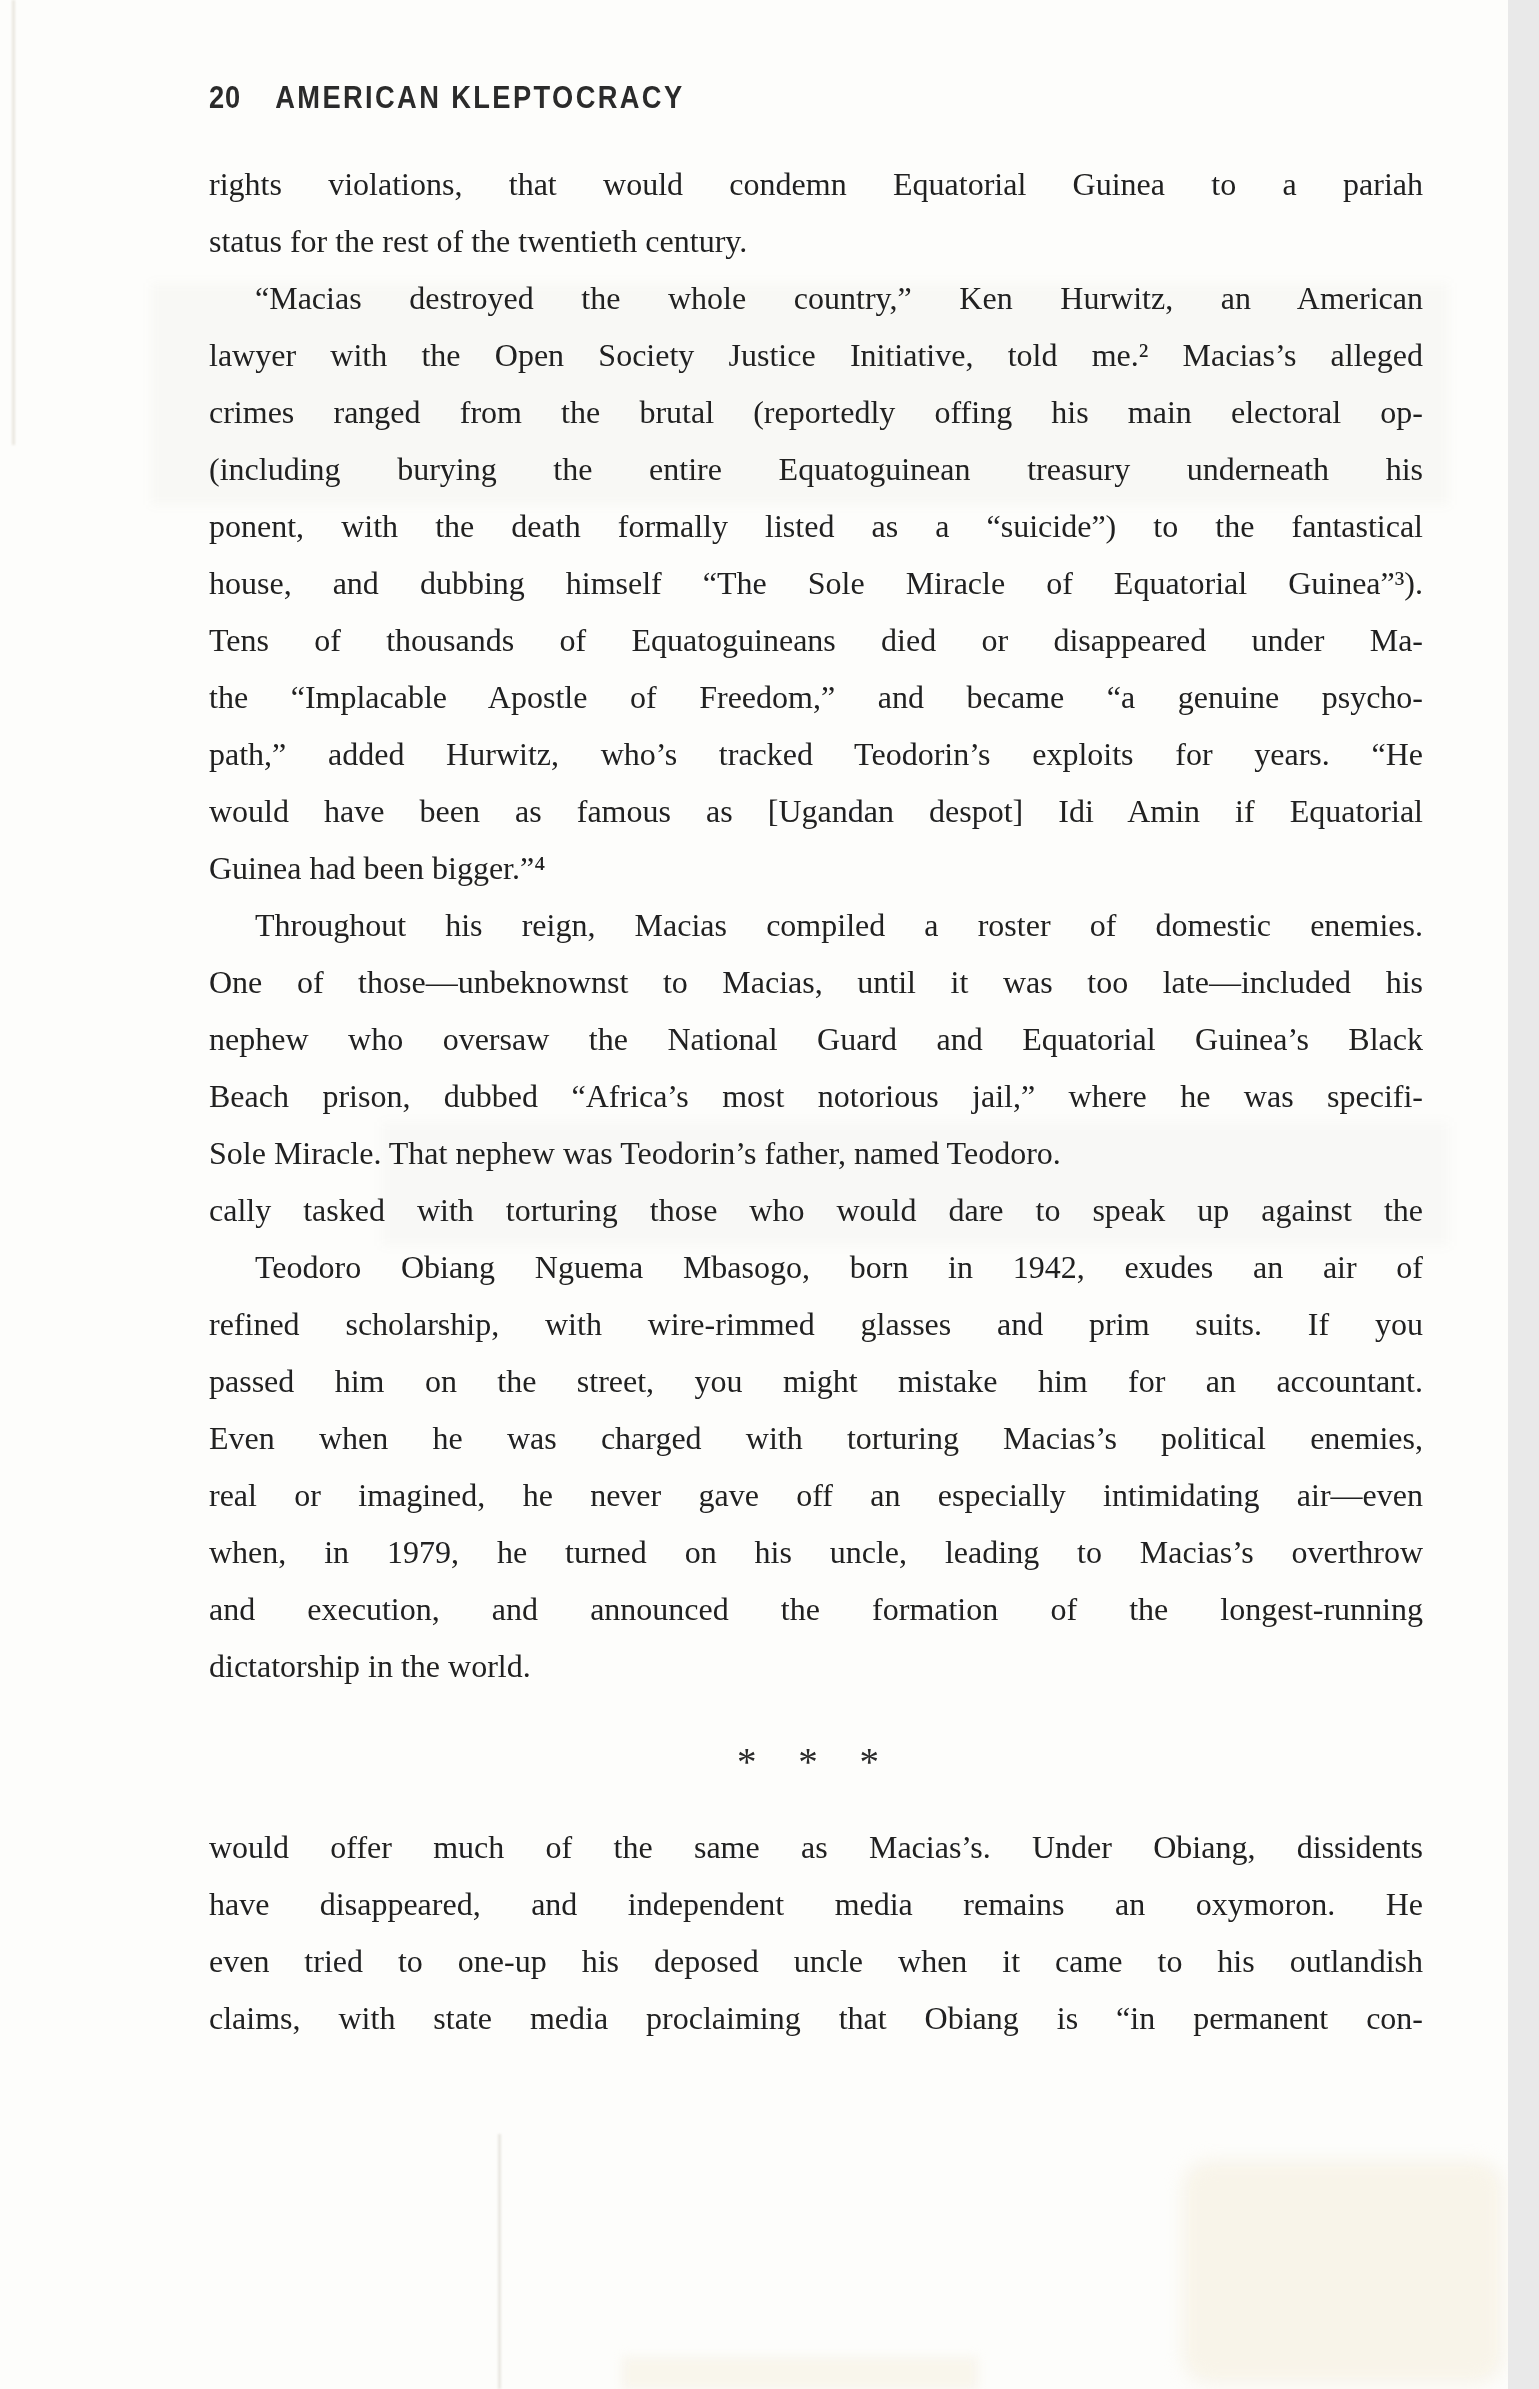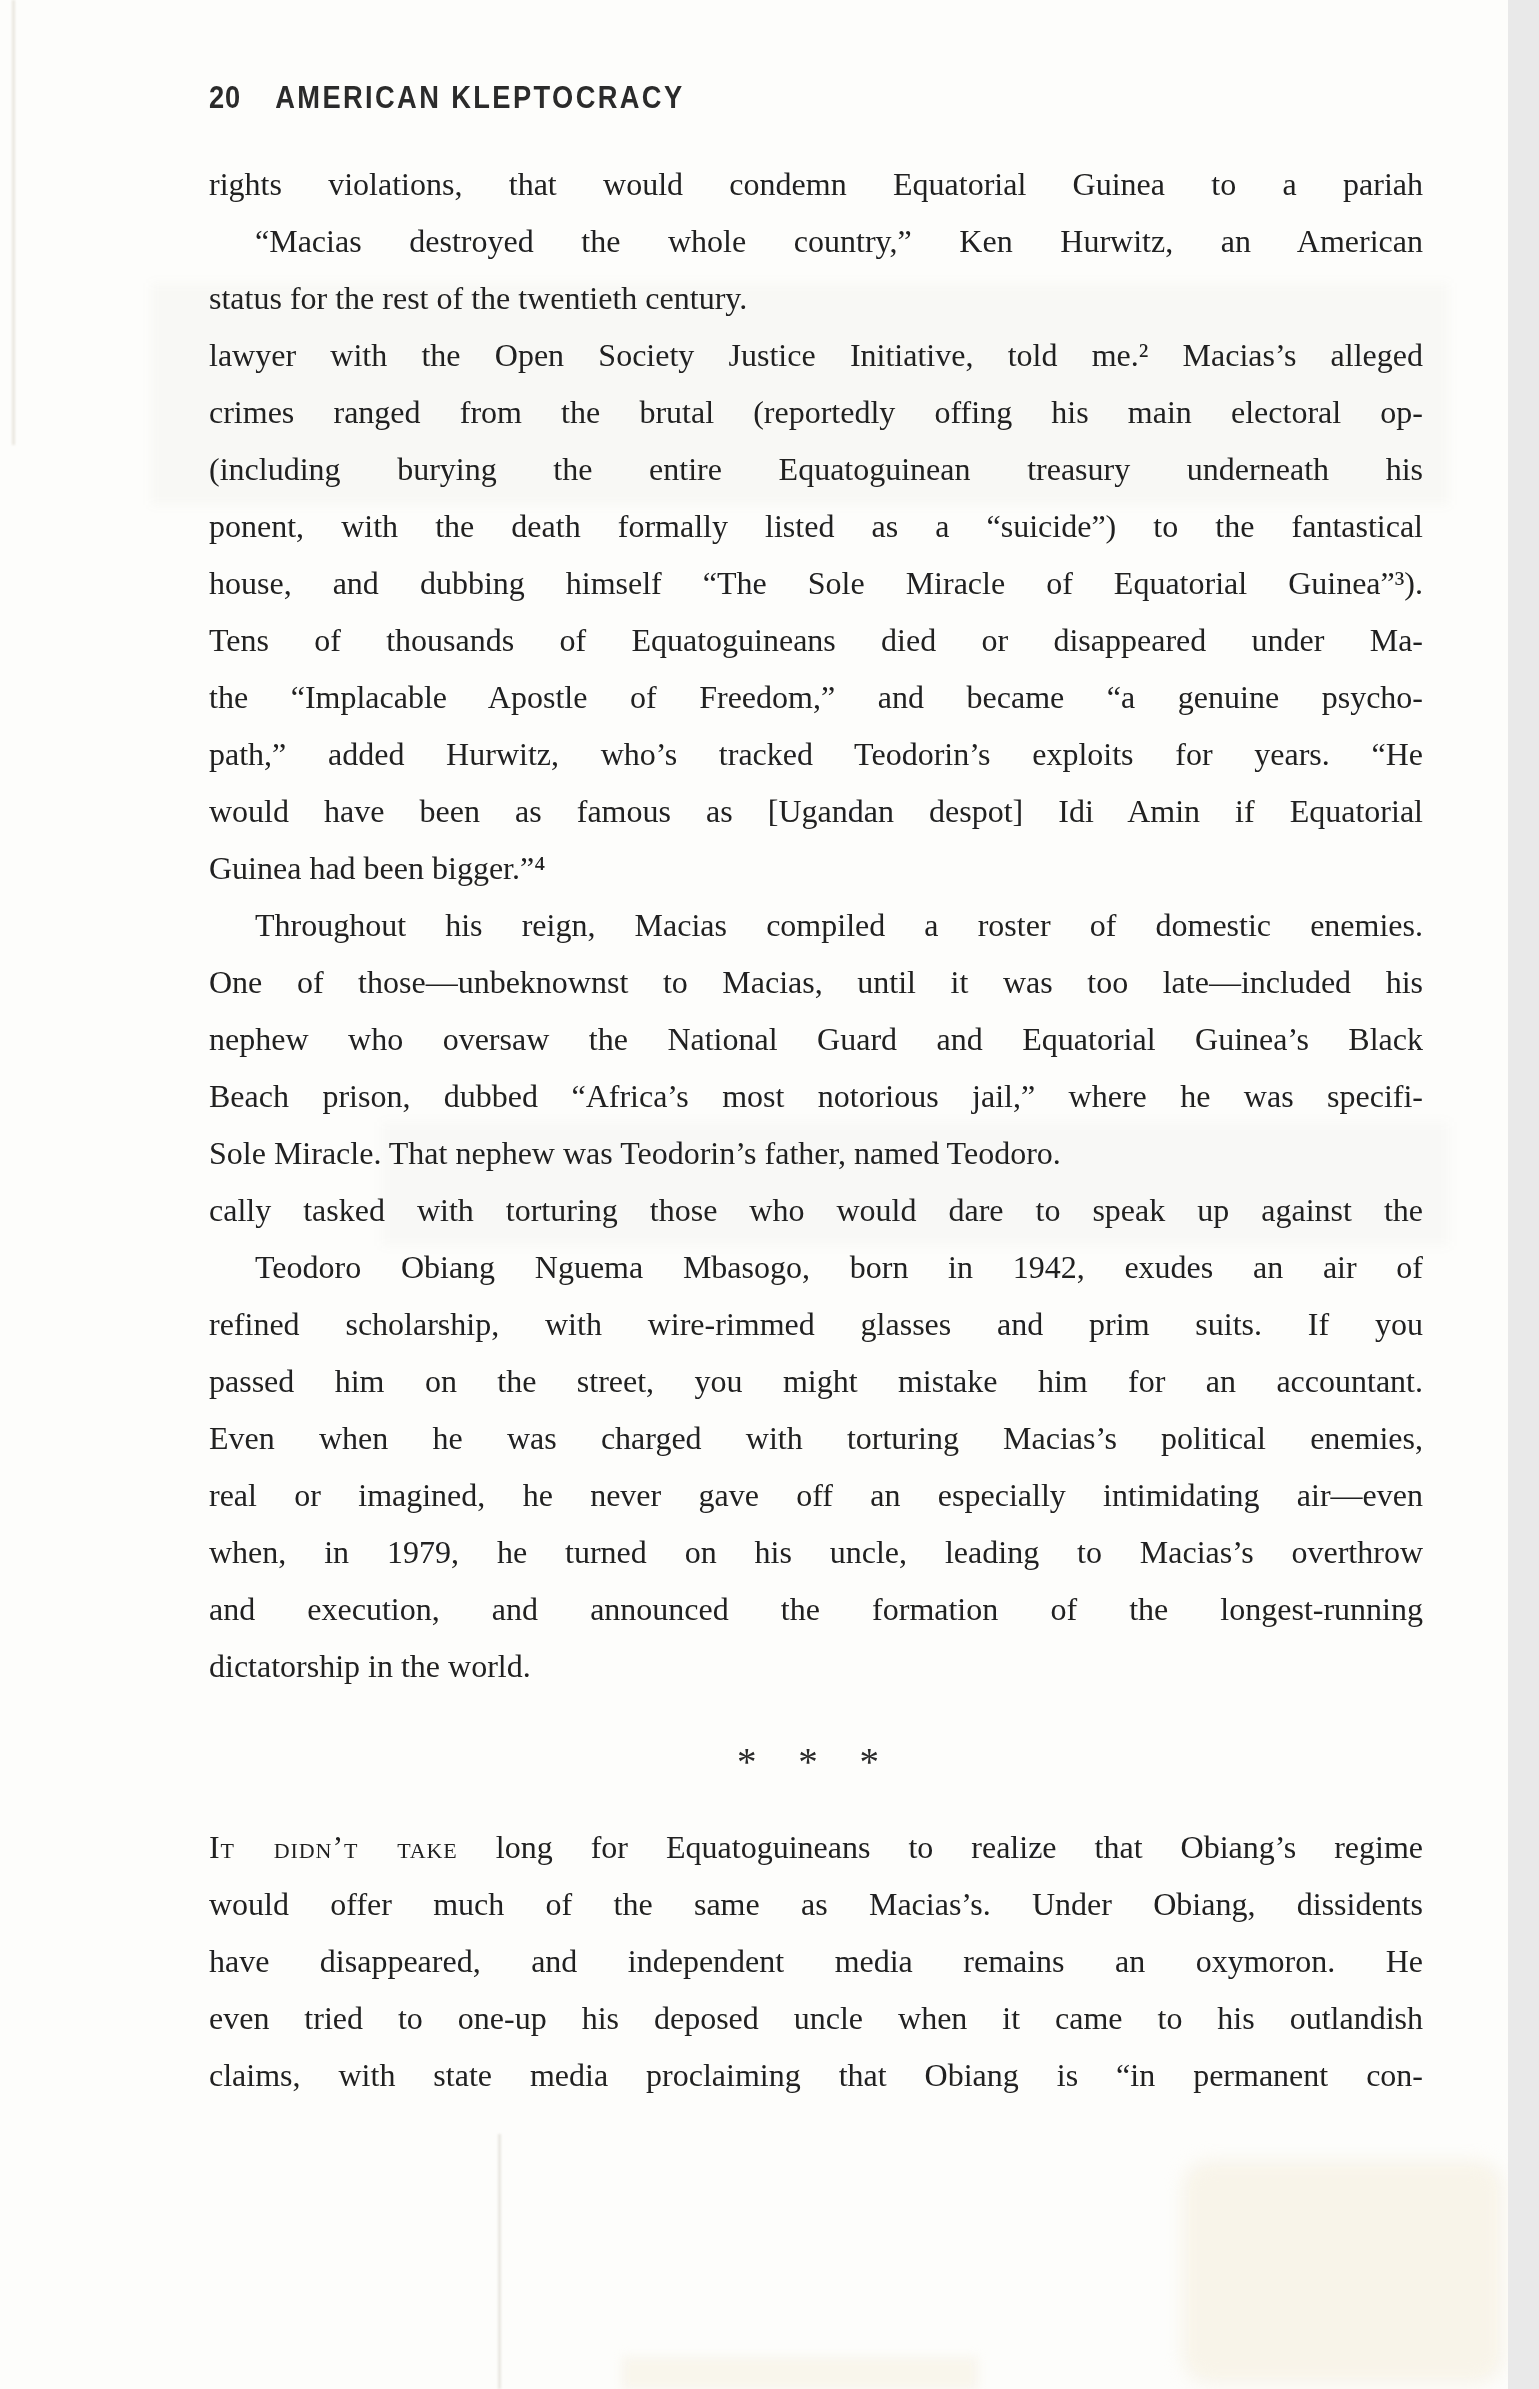--- a/index.html
+++ b/index.html
@@ -94,22 +94,22 @@
   <div class="art-scratch"></div>
   <div class="art-smudge-br"></div>
   <div class="art-smudge-b"></div>
 
   <div class="header">
     <span class="pagenum">20</span><span class="booktitle">AMERICAN KLEPTOCRACY</span>
   </div>
 
   <div class="body">
       <div class="line">rights violations, that would condemn Equatorial Guinea to a pariah</div>
+      <div class="line last">status for the rest of the twentieth century.</div>
       <div class="line indent">“Macias destroyed the whole country,” Ken Hurwitz, an American</div>
-      <div class="line last">status for the rest of the twentieth century.</div>
       <div class="line">lawyer with the Open Society Justice Initiative, told me.² Macias’s alleged</div>
       <div class="line">crimes ranged from the brutal (reportedly offing his main electoral op-</div>
       <div class="line">(including burying the entire Equatoguinean treasury underneath his</div>
       <div class="line">ponent, with the death formally listed as a “suicide”) to the fantastical</div>
       <div class="line">house, and dubbing himself “The Sole Miracle of Equatorial Guinea”³).</div>
       <div class="line">Tens of thousands of Equatoguineans died or disappeared under Ma-</div>
       <div class="line">the “Implacable Apostle of Freedom,” and became “a genuine psycho-</div>
       <div class="line">path,” added Hurwitz, who’s tracked Teodorin’s exploits for years. “He</div>
       <div class="line">would have been as famous as [Ugandan despot] Idi Amin if Equatorial</div>
       <div class="line last">Guinea had been bigger.”⁴</div>
@@ -121,20 +121,19 @@
       <div class="line">cally tasked with torturing those who would dare to speak up against the</div>
       <div class="line indent">Teodoro Obiang Nguema Mbasogo, born in 1942, exudes an air of</div>
       <div class="line">refined scholarship, with wire-rimmed glasses and prim suits. If you</div>
       <div class="line">passed him on the street, you might mistake him for an accountant.</div>
       <div class="line">Even when he was charged with torturing Macias’s political enemies,</div>
       <div class="line">real or imagined, he never gave off an especially intimidating air—even</div>
       <div class="line">when, in 1979, he turned on his uncle, leading to Macias’s overthrow</div>
       <div class="line">and execution, and announced the formation of the longest-running</div>
       <div class="line last">dictatorship in the world.</div>
       <div class="separator"><span>* * *</span></div>
-      <div class="line"><span class="smallcaps">It didn’t take</span> long for Equatoguineans to realize that Obiang’s regime</div>
       <div class="line">would offer much of the same as Macias’s. Under Obiang, dissidents</div>
       <div class="line">have disappeared, and independent media remains an oxymoron. He</div>
       <div class="line">even tried to one-up his deposed uncle when it came to his outlandish</div>
       <div class="line">claims, with state media proclaiming that Obiang is “in permanent con-</div>
     </div>
 </div>
 
 
 </body></html>

